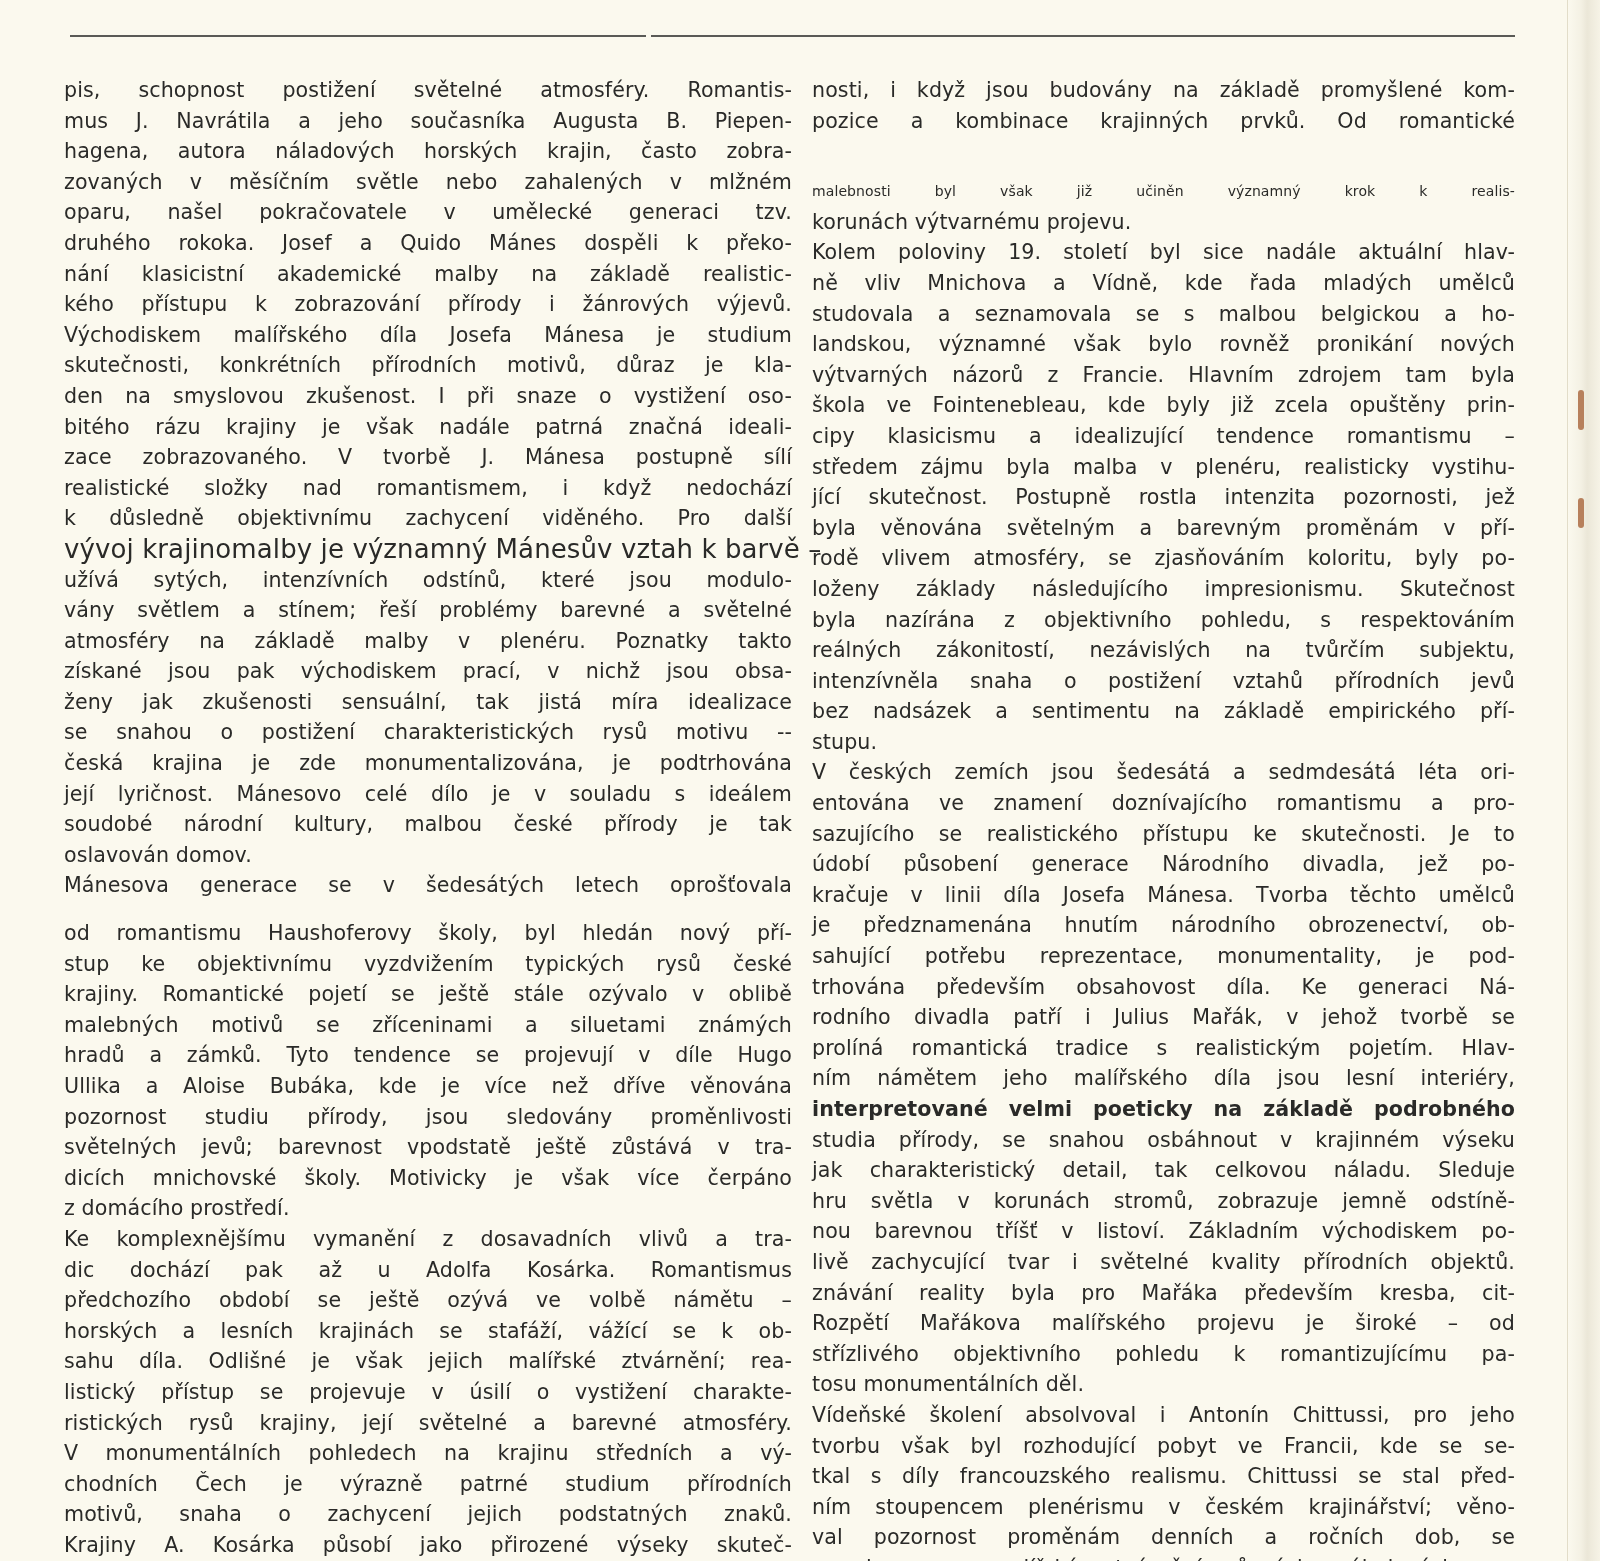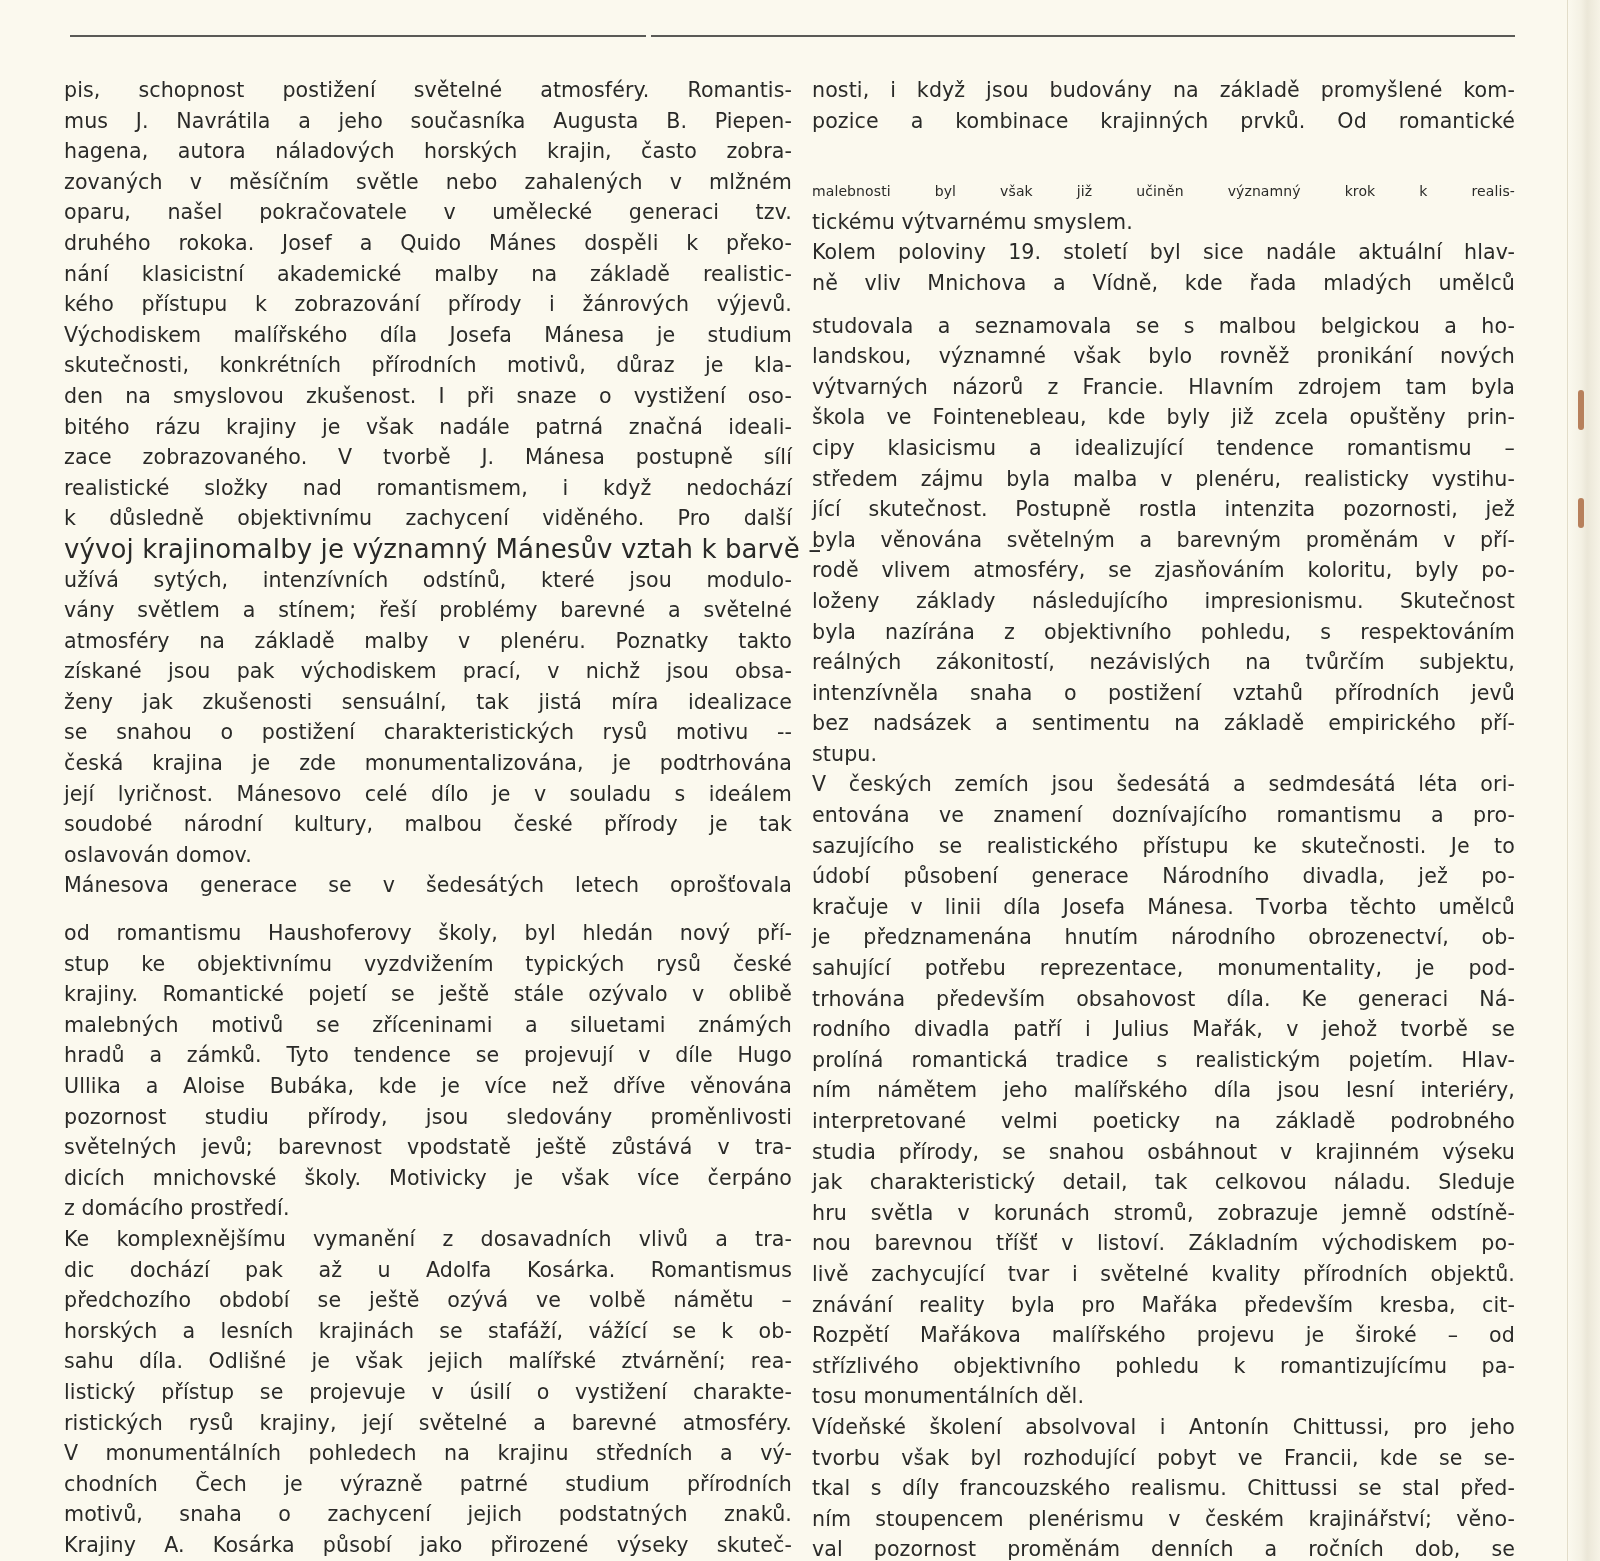--- a/index.html
+++ b/index.html
@@ -118,24 +118,24 @@
     <span class="line" style="white-space: nowrap; font-size: 20.6px;">ristických rysů krajiny, její světelné a barevné atmosféry.</span>
     <span class="line" style="white-space: nowrap; font-size: 20.6px;">V monumentálních pohledech na krajinu středních a vý-</span>
     <span class="line" style="white-space: nowrap; font-size: 20.6px;">chodních Čech je výrazně patrné studium přírodních</span>
     <span class="line" style="white-space: nowrap; font-size: 20.6px;">motivů, snaha o zachycení jejich podstatných znaků.</span>
     <span class="line" style="white-space: nowrap; font-size: 20.6px;">Krajiny A. Kosárka působí jako přirozené výseky skuteč-</span>
   </div>
 <div class="column col-right">
     <span class="line" style="white-space: nowrap; font-size: 20.6px;">nosti, i když jsou budovány na základě promyšlené kom-</span>
     <span class="line" style="white-space: nowrap; font-size: 20.6px;">pozice a kombinace krajinných prvků. Od romantické</span>
     <span class="line" style="white-space: nowrap; font-size: 14px; margin-top: 40px;">malebnosti byl však již učiněn významný krok k realis-</span>
-    <span class="line last" style="white-space: nowrap; font-size: 20.6px;">tickému výtvarnému smyslem.</span>
+    <span class="line last" style="white-space: nowrap; font-size: 20.6px;">korunách výtvarnému projevu.</span>
     <span class="line" style="white-space: nowrap; font-size: 20.6px;">Kolem poloviny 19. století byl sice nadále aktuální hlav-</span>
     <span class="line" style="white-space: nowrap; font-size: 20.6px;">ně vliv Mnichova a Vídně, kde řada mladých umělců</span>
-    <span class="line" style="white-space: nowrap; font-size: 20.6px; margin-top: 12px;">studovala a seznamovala se s malbou belgickou a ho-</span>
+    <span class="line" style="white-space: nowrap; font-size: 20.6px;">studovala a seznamovala se s malbou belgickou a ho-</span>
     <span class="line" style="white-space: nowrap; font-size: 20.6px;">landskou, významné však bylo rovněž pronikání nových</span>
     <span class="line" style="white-space: nowrap; font-size: 20.6px;">výtvarných názorů z Francie. Hlavním zdrojem tam byla</span>
     <span class="line" style="white-space: nowrap; font-size: 20.6px;">škola ve Fointenebleau, kde byly již zcela opuštěny prin-</span>
     <span class="line" style="white-space: nowrap; font-size: 20.6px;">cipy klasicismu a idealizující tendence romantismu –</span>
     <span class="line" style="white-space: nowrap; font-size: 20.6px;">středem zájmu byla malba v plenéru, realisticky vystihu-</span>
     <span class="line" style="white-space: nowrap; font-size: 20.6px;">jící skutečnost. Postupně rostla intenzita pozornosti, jež</span>
     <span class="line" style="white-space: nowrap; font-size: 20.6px;">byla věnována světelným a barevným proměnám v pří-</span>
     <span class="line" style="white-space: nowrap; font-size: 20.6px;">rodě vlivem atmosféry, se zjasňováním koloritu, byly po-</span>
     <span class="line" style="white-space: nowrap; font-size: 20.6px;">loženy základy následujícího impresionismu. Skutečnost</span>
     <span class="line" style="white-space: nowrap; font-size: 20.6px;">byla nazírána z objektivního pohledu, s respektováním</span>
@@ -147,21 +147,21 @@
     <span class="line" style="white-space: nowrap; font-size: 20.6px;">entována ve znamení doznívajícího romantismu a pro-</span>
     <span class="line" style="white-space: nowrap; font-size: 20.6px;">sazujícího se realistického přístupu ke skutečnosti. Je to</span>
     <span class="line" style="white-space: nowrap; font-size: 20.6px;">údobí působení generace Národního divadla, jež po-</span>
     <span class="line" style="white-space: nowrap; font-size: 20.6px;">kračuje v linii díla Josefa Mánesa. Tvorba těchto umělců</span>
     <span class="line" style="white-space: nowrap; font-size: 20.6px;">je předznamenána hnutím národního obrozenectví, ob-</span>
     <span class="line" style="white-space: nowrap; font-size: 20.6px;">sahující potřebu reprezentace, monumentality, je pod-</span>
     <span class="line" style="white-space: nowrap; font-size: 20.6px;">trhována především obsahovost díla. Ke generaci Ná-</span>
     <span class="line" style="white-space: nowrap; font-size: 20.6px;">rodního divadla patří i Julius Mařák, v jehož tvorbě se</span>
     <span class="line" style="white-space: nowrap; font-size: 20.6px;">prolíná romantická tradice s realistickým pojetím. Hlav-</span>
     <span class="line" style="white-space: nowrap; font-size: 20.6px;">ním námětem jeho malířského díla jsou lesní interiéry,</span>
-    <span class="line" style="white-space: nowrap; font-size: 20.6px;">interpretované velmi poeticky na základě podrobného</span>
+    <span class="line" style="white-space: nowrap; font-size: 20.6px; font-weight: bold;">interpretované velmi poeticky na základě podrobného</span>
     <span class="line" style="white-space: nowrap; font-size: 20.6px;">studia přírody, se snahou osbáhnout v krajinném výseku</span>
     <span class="line" style="white-space: nowrap; font-size: 20.6px;">jak charakteristický detail, tak celkovou náladu. Sleduje</span>
     <span class="line" style="white-space: nowrap; font-size: 20.6px;">hru světla v korunách stromů, zobrazuje jemně odstíně-</span>
     <span class="line" style="white-space: nowrap; font-size: 20.6px;">nou barevnou tříšť v listoví. Základním východiskem po-</span>
     <span class="line" style="white-space: nowrap; font-size: 20.6px;">livě zachycující tvar i světelné kvality přírodních objektů.</span>
     <span class="line" style="white-space: nowrap; font-size: 20.6px;">znávání reality byla pro Mařáka především kresba, cit-</span>
     <span class="line" style="white-space: nowrap; font-size: 20.6px;">Rozpětí Mařákova malířského projevu je široké – od</span>
     <span class="line" style="white-space: nowrap; font-size: 20.6px;">střízlivého objektivního pohledu k romantizujícímu pa-</span>
     <span class="line last" style="white-space: nowrap; font-size: 20.6px;">tosu monumentálních děl.</span>
     <span class="line" style="white-space: nowrap; font-size: 20.6px;">Vídeňské školení absolvoval i Antonín Chittussi, pro jeho</span>

